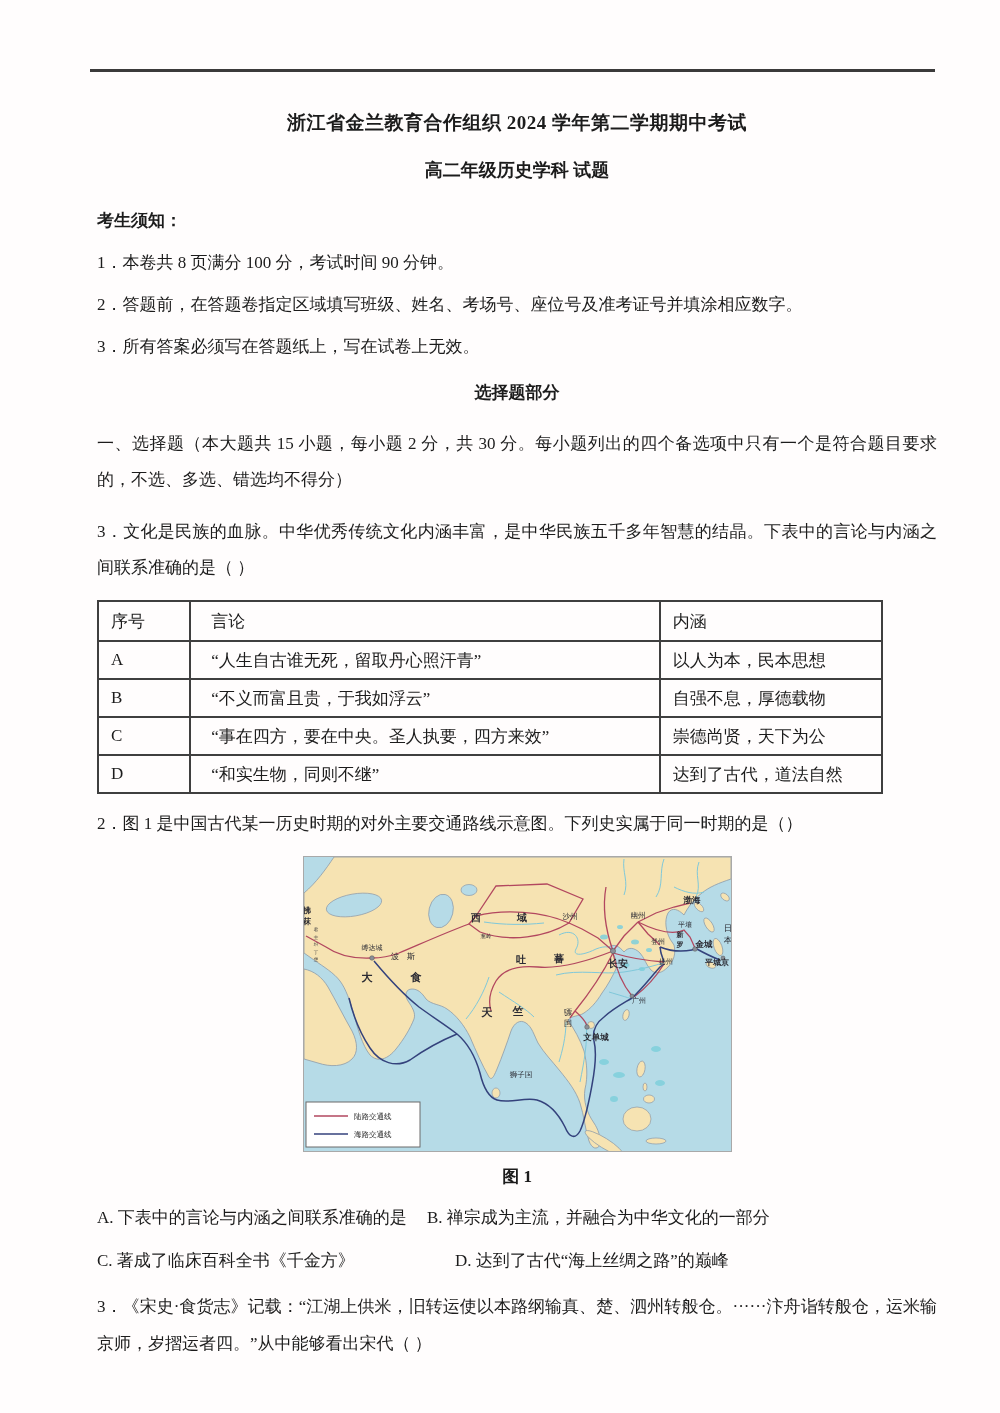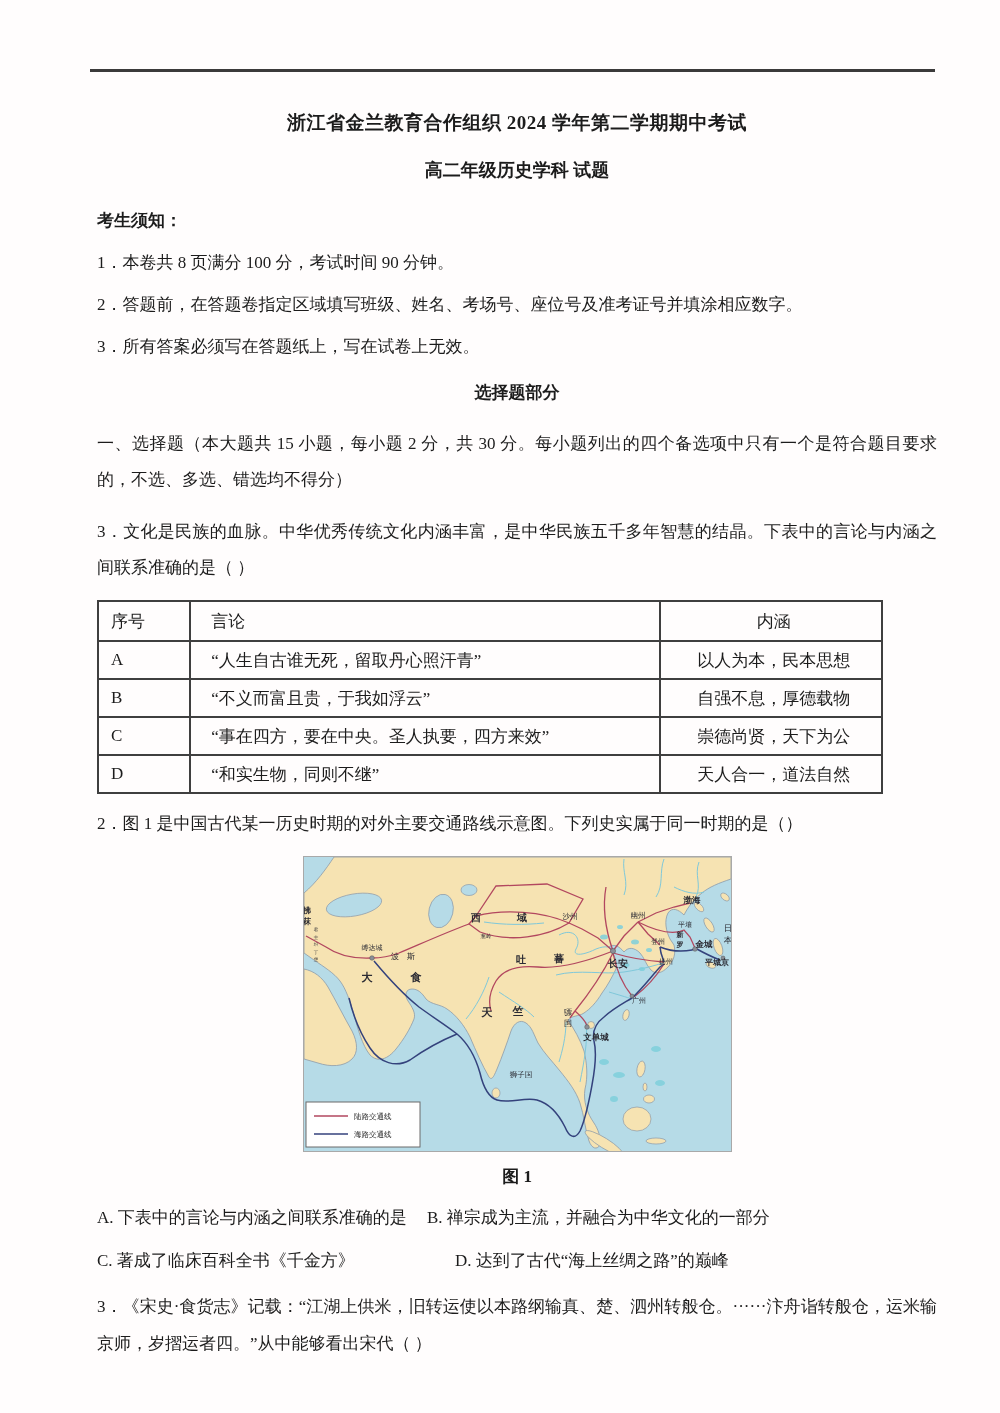--- a/index.html
+++ b/index.html
@@ -13,21 +13,21 @@
   .notice{margin:19px 0 0;font-size:17px;}
   .section-head{margin:23px 0 0;text-align:center;font-size:17px;font-weight:bold;}
   .para{margin:22px 0 0;font-size:17px;line-height:36px;text-align:justify;}
   .q1para{margin:16px 0 0;}
   .q1table{margin:14px 0 0;border-collapse:collapse;width:786px;font-size:17px;}
   .q1table th,.q1table td{border:2px solid #3f3f3f;padding:0 6px 0 12px;height:36px;
         font-weight:normal;text-align:left;vertical-align:middle;}
   .q1table th{height:38px;margin-top:24px;}
   .q1table .c2{padding-left:20px;width:470px;}
   .q1table .c1{width:76px;}
-  .q1table .c3{width:214px;text-align:center;}
+  .q1table .c3{width:214px;}
   .q2para{margin:12px 0 0;}
   .map-wrap{margin:14px 0 0;text-align:center;}
   .map{display:inline-block;width:427px;height:294px;border:1px solid #a9a9a9;
        background:#b6dbe7;overflow:hidden;vertical-align:top;}
   .maplbl{fill:#2b2b33;font-family:"Liberation Sans","DejaVu Sans",sans-serif;text-anchor:middle;}
   .maplbl.b{font-weight:bold;}
   .legend-txt{fill:#222;font-size:7.5px;font-family:"Liberation Sans",sans-serif;}
   .fig-caption{margin:13px 0 0;text-align:center;font-size:17px;font-weight:600;}
   .opts{margin:18px 0 0;display:flex;font-size:17px;}
   .opts .left1{width:330px;flex:none;}
@@ -75,21 +75,21 @@
           <td class="c3">自强不息，厚德载物</td>
         </tr>
         <tr>
           <td class="c1">C</td>
           <td class="c2">“事在四方，要在中央。圣人执要，四方来效”</td>
           <td class="c3">崇德尚贤，天下为公</td>
         </tr>
         <tr>
           <td class="c1">D</td>
           <td class="c2">“和实生物，同则不继”</td>
-          <td class="c3">天人合一，道法自然</td>
+          <td class="c3">达到了古代，道法自然</td>
         </tr>
       </tbody>
     </table>
 
     <p class="para q2para">2．图 1 是中国古代某一历史时期的对外主要交通路线示意图。下列史实属于同一时期的是（）</p>
 
     <div class="map-wrap">
       <div class="map">
         <svg width="427" height="294" viewBox="0 0 427 294" xmlns="http://www.w3.org/2000/svg">
 

